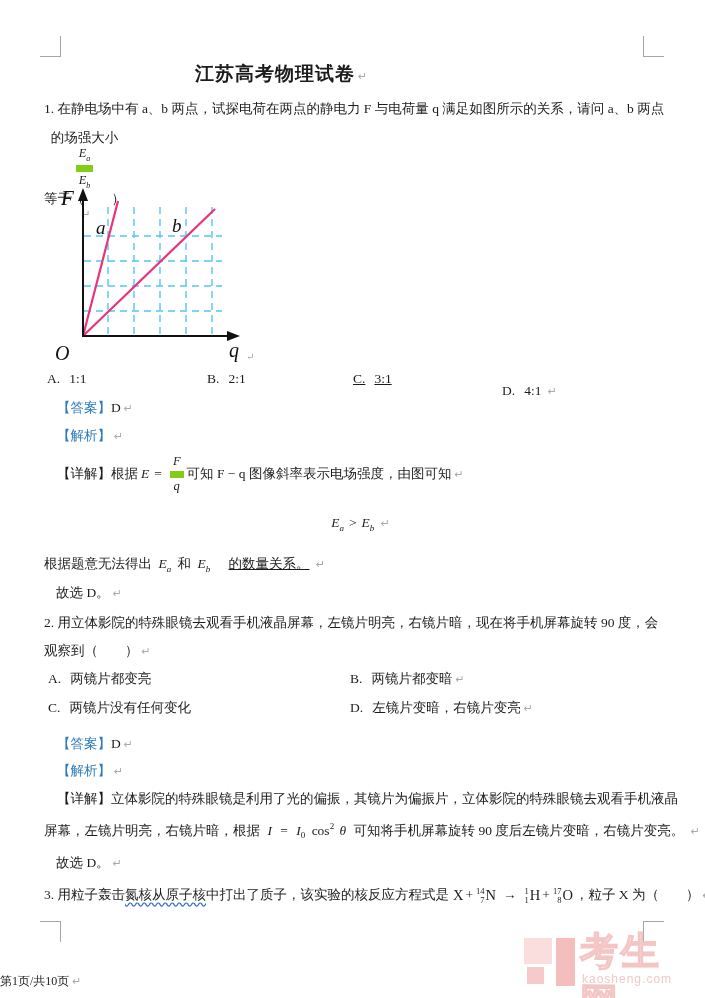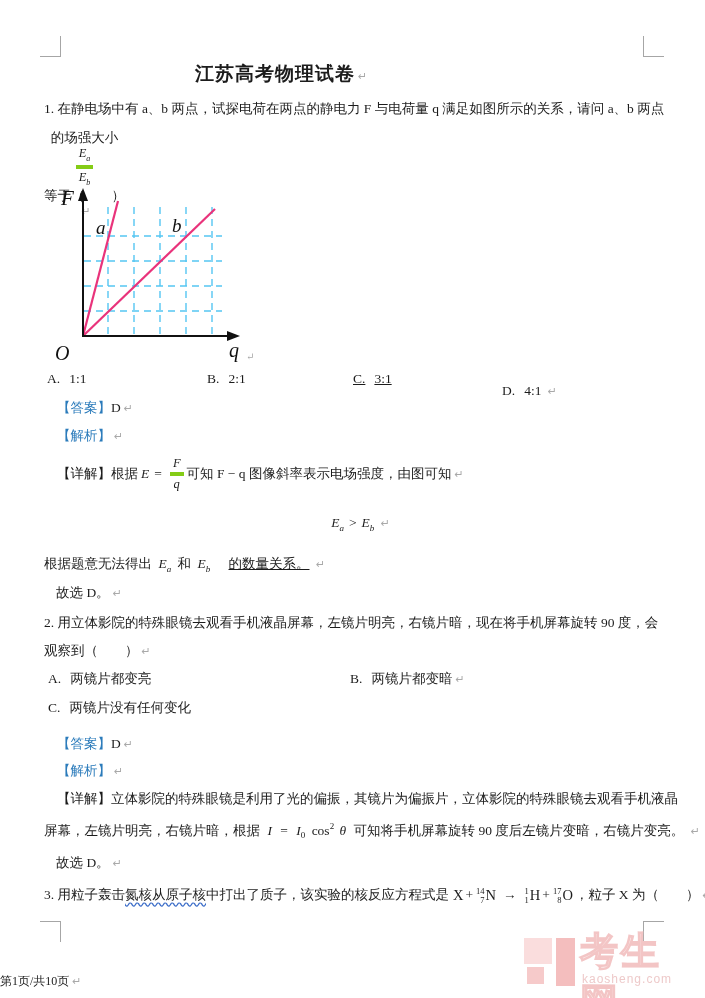--- a/index.html
+++ b/index.html
@@ -10,21 +10,21 @@
   .title{position:absolute;left:0;top:61px;width:563px;text-align:center;
          font-size:19px;font-weight:bold;letter-spacing:1px;}
   .pm{color:#a9a9a9;font-size:11px;font-family:"DejaVu Sans",sans-serif;margin-left:3px;font-weight:normal;}
   .blue{color:#2b7bbb;}
   .mi{font-style:italic;}
   .opx{margin:0 5px;}
   sub{font-size:9px;}
   sup{font-size:9px;}
   
   .frac{display:inline-flex;flex-direction:column;align-items:center;margin:0 5px;line-height:1.05;}
-  .fr-num{padding:0 3px 2px;border-bottom:4px solid #84cc16;font-size:12.5px;}
+  .fr-num{padding:0 3px 2px;border-bottom:7px solid #84cc16;font-size:12.5px;}
   .fr-den{padding:2px 3px 0;font-size:12.5px;}
   .frac sub{font-size:8px;}
   
   .nuc{display:inline-flex;flex-direction:column;align-items:flex-end;font-size:8.5px;
        line-height:1.1;margin:0 1px 0 3px;transform:translateY(1px);}
   .elm{font-size:14.5px;margin-right:2px;}
   .uwavy{text-decoration:underline;text-decoration-style:wavy;text-decoration-color:#3a6cc8;text-underline-offset:3px;}
   
   .cmark{position:absolute;width:20px;height:20px;}
   .cm-tl{left:40px;top:36px;border-right:1.5px solid #a6a6a6;border-bottom:1.5px solid #a6a6a6;}
@@ -161,20 +161,23 @@
   </div>
 
   <div class="line" style="left:48px;top:671px;">
     <span class="optlbl">A.</span><span>两镜片都变亮</span>
   </div>
   <div class="line" style="left:350px;top:671px;">
     <span class="optlbl">B.</span><span>两镜片都变暗</span><span class="pm">↵</span>
   </div>
   <div class="line" style="left:48px;top:700px;">
     <span class="optlbl">C.</span><span>两镜片没有任何变化</span>
+  </div>
+  <div class="line" style="left:350px;top:700px;">
+    <span class="optlbl">D.</span><span>左镜片变暗，右镜片变亮</span><span class="pm">↵</span>
   </div>
 
   <div class="line" style="left:57px;top:736px;">
     <span class="blue">【答案】</span><span>D</span><span class="pm">↵</span>
   </div>
   <div class="line" style="left:57px;top:763px;">
     <span class="blue">【解析】</span><span class="pm">↵</span>
   </div>
 
   <div class="line" style="left:57px;top:791px;">

